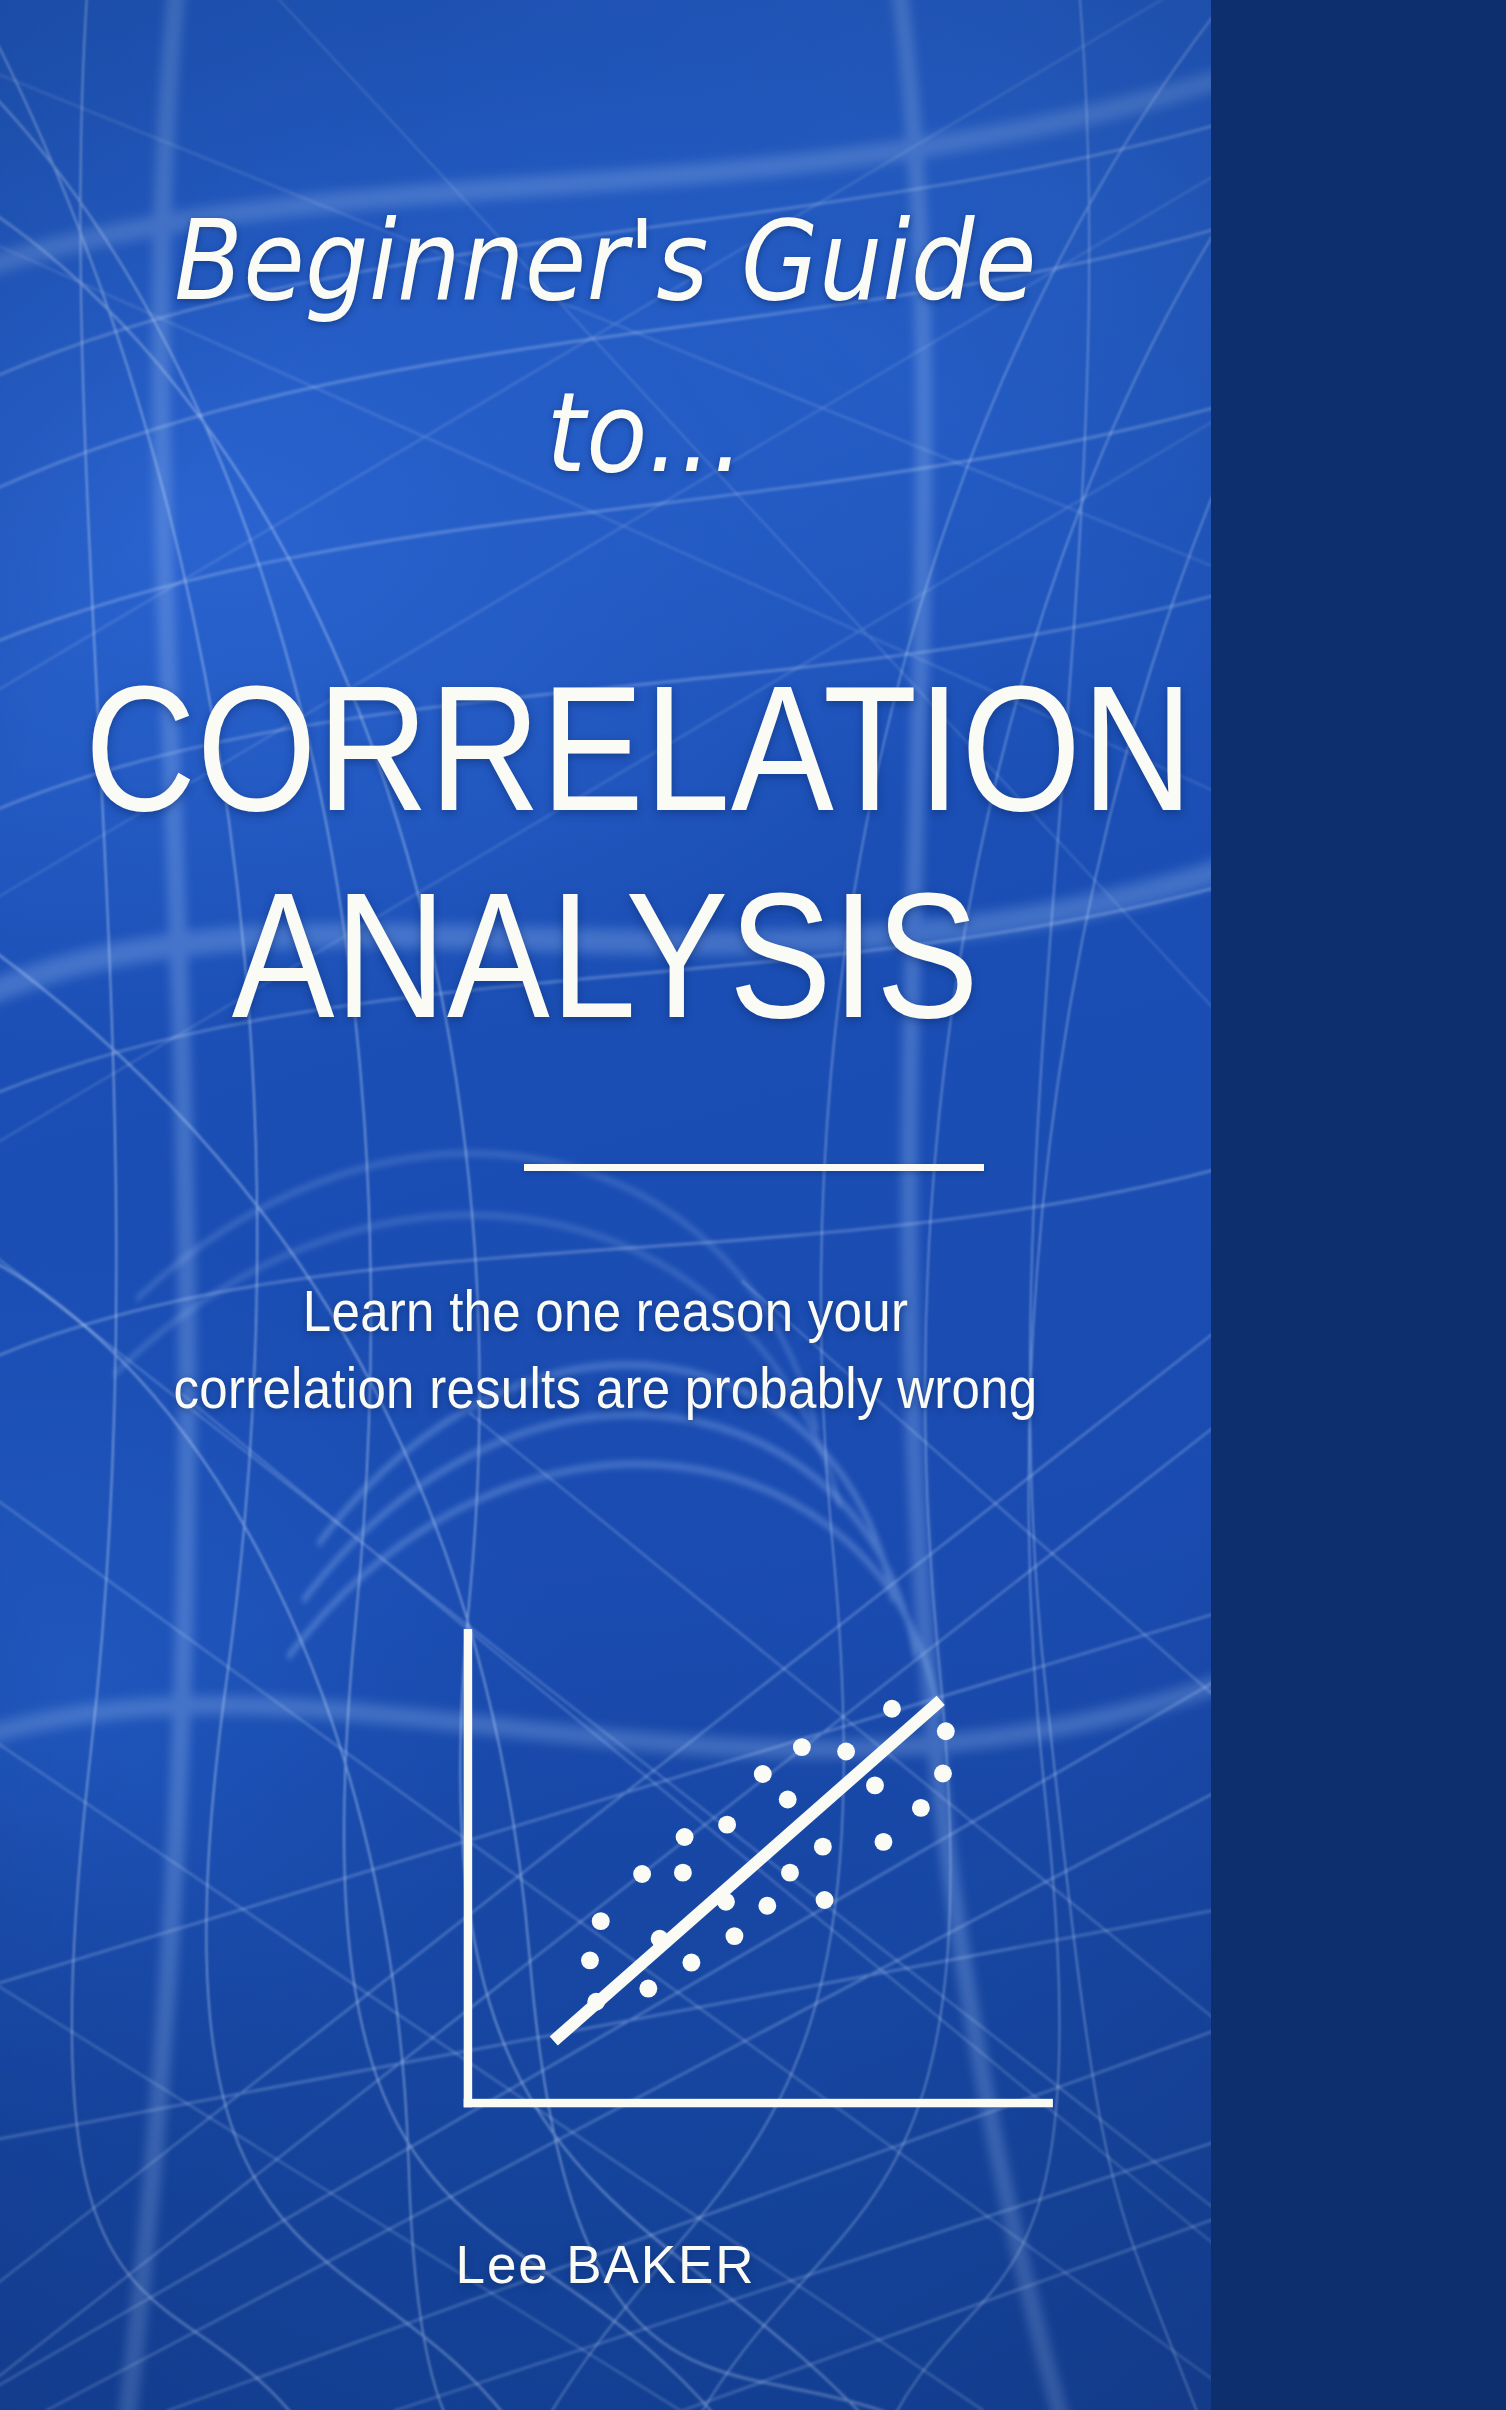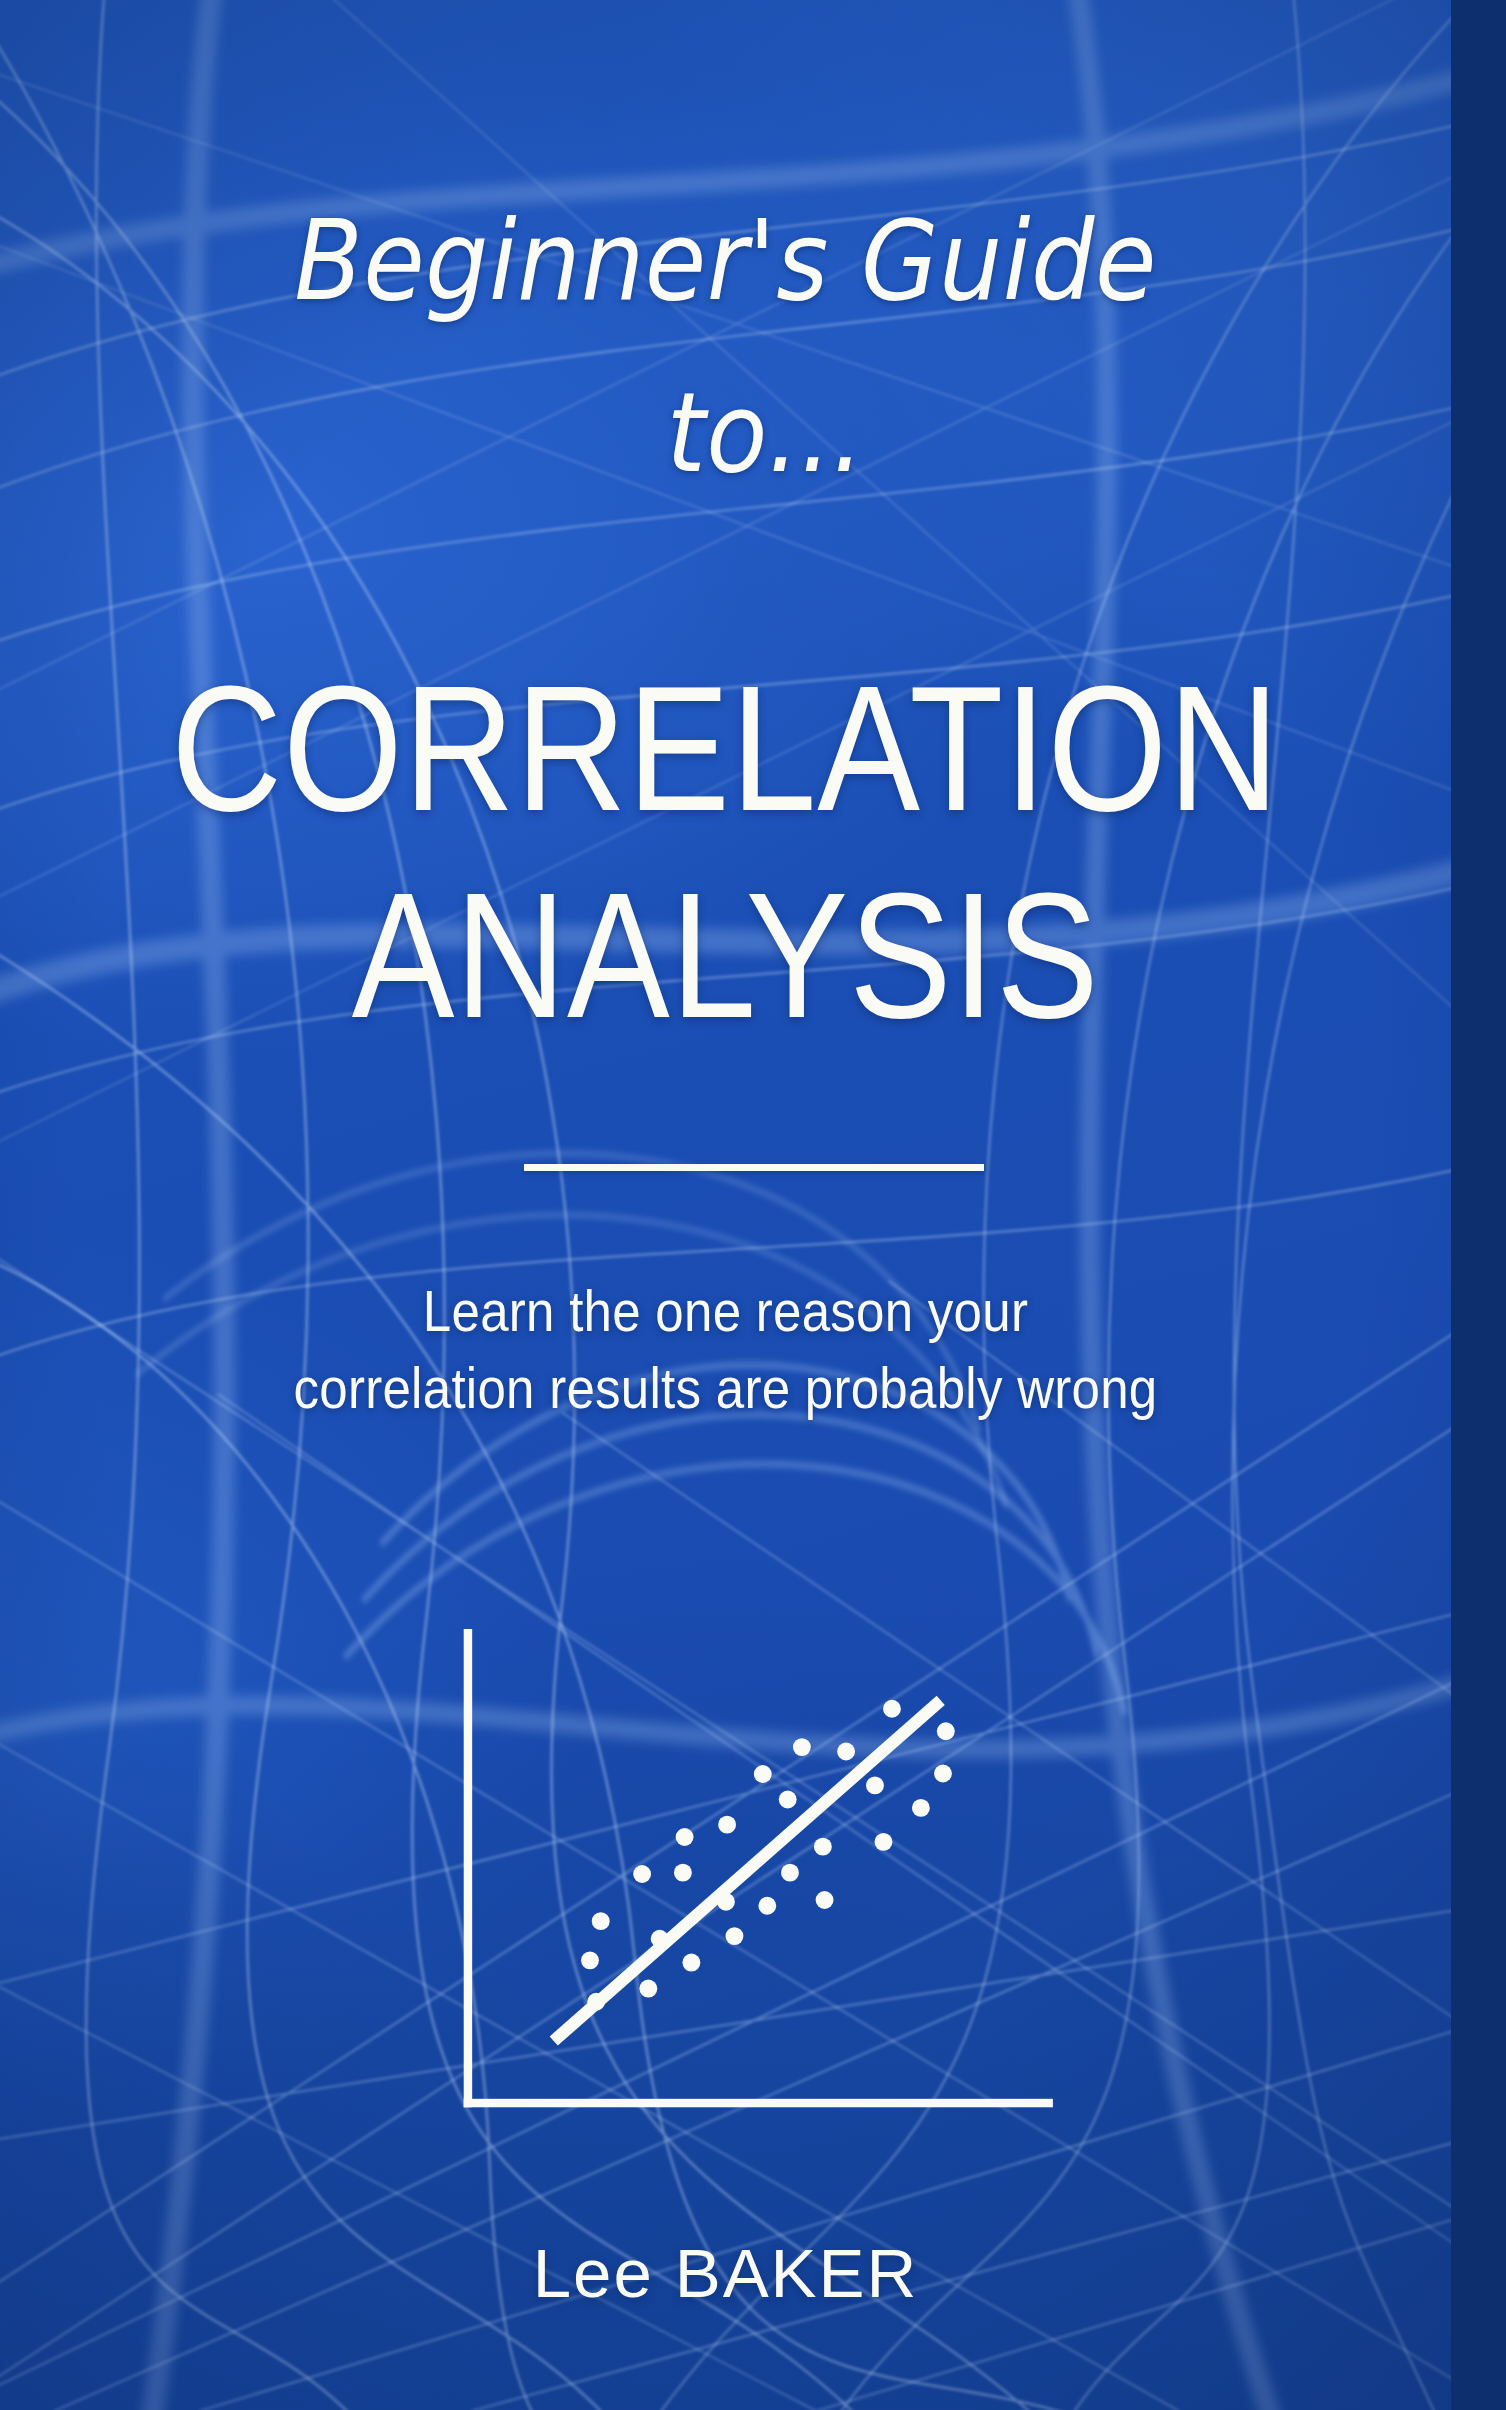--- a/index.html
+++ b/index.html
@@ -1,21 +1,21 @@
 <!DOCTYPE html>
 <html style="font-size:15px"><head>
 <meta charset="utf-8">
 <title>Book Cover</title>
 <style>
   html,body{margin:0;padding:0;background:#0d2f6e;}
   body{font-family:"Liberation Sans", sans-serif;}
 
   #cover{
     position:relative;
-    width:1451px;
+    width:1211px;
     height:2411px;
     overflow:hidden;
     background:#1b4fb5;
   }
 
   
   .bg-base{
     position:absolute; inset:0;
     background:
       radial-gradient(ellipse 1318px 847px at 18% 22%, #2a63cf 0%, rgba(42,99,207,0) 62%),
@@ -76,21 +76,21 @@
     text-shadow:0 1.9px 7.5px rgba(8,36,92,.5);
     white-space:nowrap;
   }
   #sub-line1{top:1282px;font-size:58px;line-height:1.0;}
   #sub-line2{top:1359px;font-size:58px;line-height:1.0;}
 
   #author{
     top:2234px;
     font-family:"Liberation Sans", sans-serif;
     font-weight:400;
-    font-size:69px;
+    font-size:53px;
     letter-spacing:1.9px;
     text-shadow:0 2.8px 8.5px rgba(8,36,92,.45);
     white-space:nowrap;
   }
 
   
   #scatter{
     position:absolute;
     left:443px; top:1629px;
     width:640px; height:499px;

